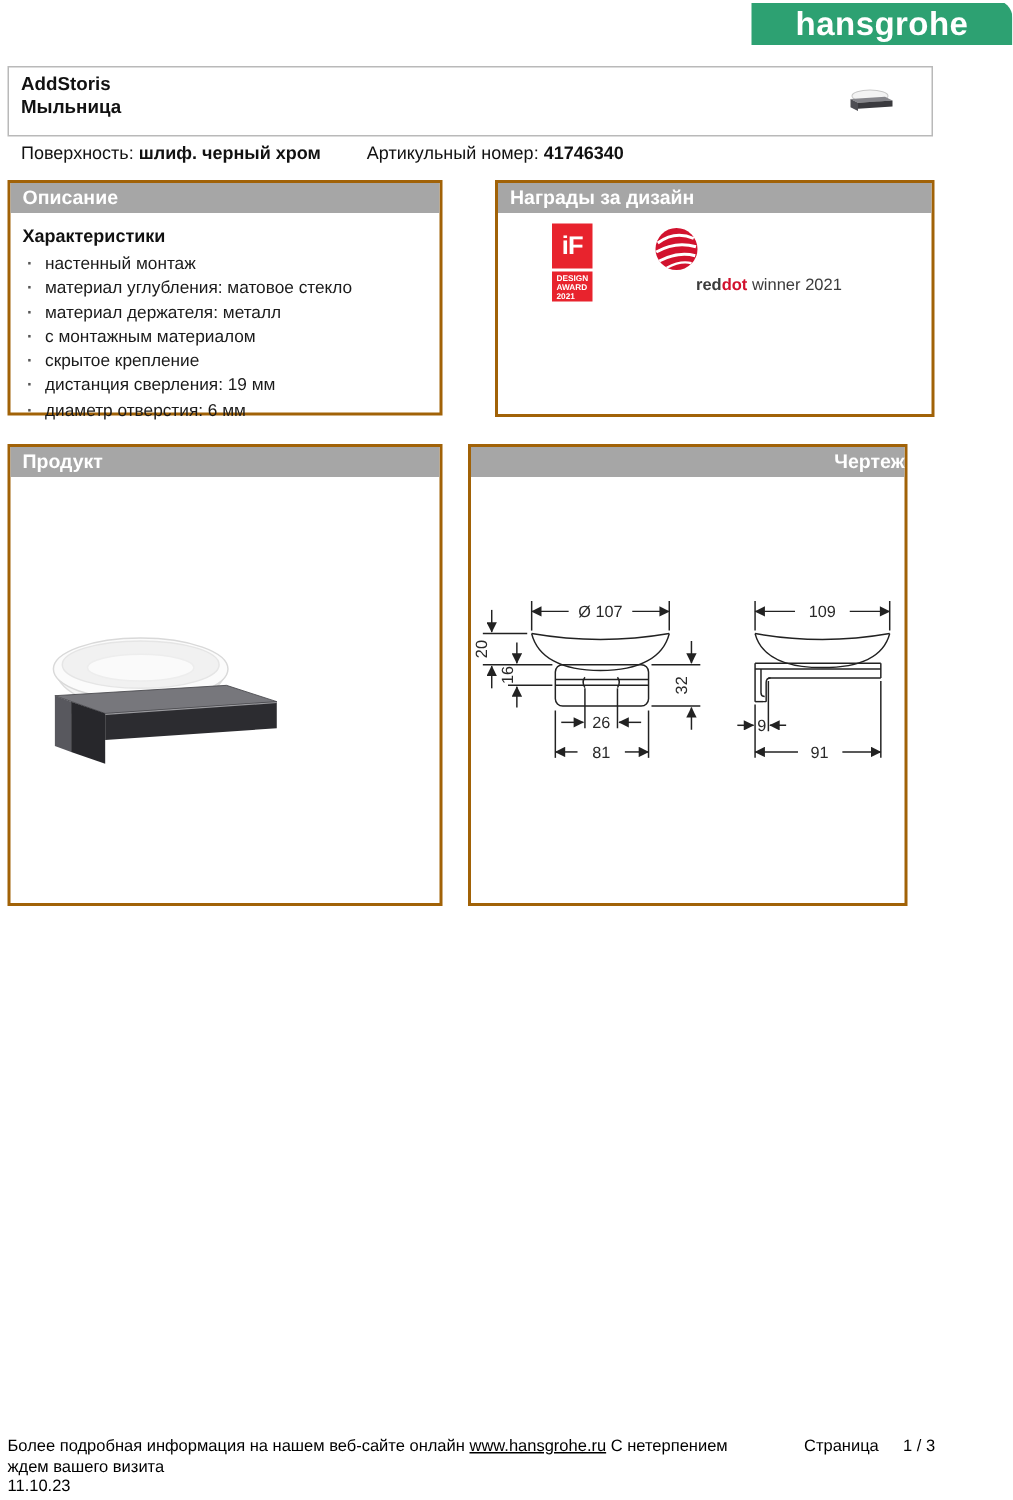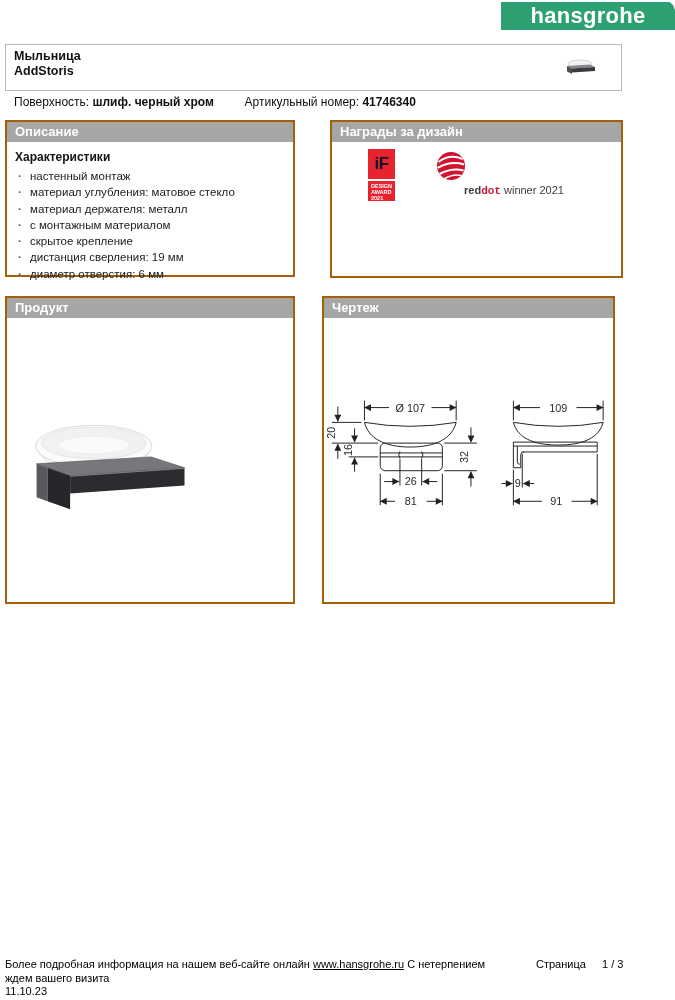--- a/index.html
+++ b/index.html
@@ -20,39 +20,39 @@
   .h-meta .gap{display:inline-block;width:24px;}
   .thumb{position:absolute;left:556px;top:11px;width:36px;height:22px;}
 
   
   .box{position:absolute;border:2px solid #a16207;background:#fff;box-sizing:border-box;}
   .box-hdr{position:relative;z-index:2;height:20px;background:#a6a6a6;color:#fff;
            font-size:13px;font-weight:bold;line-height:20px;padding-left:8px;}
   #desc{left:5px;top:120px;width:290px;height:157px;}
   #awards{left:330px;top:120px;width:293px;height:158px;}
   #product{left:5px;top:296px;width:290px;height:308px;}
-  #drawing{left:322px;top:296px;width:293px;height:308px;}
+  #drawing{left:312px;top:296px;width:293px;height:308px;text-align:right;}
 
   
   .desc-body{padding:6px 8px 0 8px;}
   .subtitle{font-size:12px;font-weight:bold;margin:2px 0 4px 0;}
   ul.features{list-style:none;margin:0;padding:0;}
   ul.features li{position:relative;padding-left:15px;font-size:11.5px;line-height:16.3px;color:#1a1a1a;}
   ul.features li::before{content:"·";position:absolute;left:3px;top:0;color:#555;font-weight:bold;}
 
   
   .if-logo{position:absolute;left:36px;top:27px;width:27px;}
-  .if-top{width:27px;height:30px;background:#e8232d;color:#0f172a;font-weight:bold;font-size:17px;
+  .if-top{width:27px;height:30px;background:#e8232d;color:#ffffff;font-weight:bold;font-size:17px;
           display:flex;align-items:center;justify-content:center;letter-spacing:-.5px;}
   .if-bottom{width:27px;height:20px;background:#e8232d;color:#fff;margin-top:2px;
              font-size:5.5px;font-weight:bold;line-height:6.2px;box-sizing:border-box;padding:2px 0 0 3px;}
   .rd-circle{position:absolute;left:104px;top:29px;width:30px;height:30px;}
   .rd-text{position:absolute;left:104px;top:62px;font-size:11px;color:#3c3c3c;white-space:nowrap;}
   .rd-text .w-red{font-weight:bold;color:#3c3c3c;padding-left:28px;}
-  .rd-text .w-dot{font-weight:bold;color:#d2122e;font-family:Liberation Mono, monospace;}
+  .rd-text .w-dot{font-weight:bold;color:#d2122e;}
 
   
   .fill-svg{position:absolute;left:0;top:0;width:100%;height:100%;z-index:1;}
   .draw line,.draw path,.draw rect{stroke:#222;stroke-width:1;fill:none;}
   .draw text{font-family:"Liberation Sans",sans-serif;font-size:11px;fill:#2a2a2a;stroke:none;}
   .draw .arrhead{fill:#222;stroke:none;}
 
   
   .footer{position:absolute;left:5px;top:958px;width:666px;font-size:11px;line-height:13.5px;color:#000;}
   .f-main{position:absolute;left:0;top:0;width:505px;}
@@ -64,22 +64,22 @@
 </head>
 <body>
 
 <div class="page">
 
   <div class="logo">
     <span>hansgrohe</span>
   </div>
 
   <div class="header-box">
+    <div class="h-line">AddStoris</div>
     <div class="h-line">Мыльница</div>
-    <div class="h-line">AddStoris</div>
     <div class="h-meta">
       <span>Поверхность:</span>
       <span class="bold">шлиф. черный хром</span>
       <span class="gap"></span>
       <span>Артикульный номер:</span>
       <span class="bold">41746340</span>
     </div>
     <svg class="thumb" viewBox="0 0 36 22">
       <ellipse cx="18" cy="8" rx="12" ry="4" fill="#f3f3f3" stroke="#c8c8c8" stroke-width="0.7"></ellipse>
       <polygon points="5,10 28,8.5 33,11 10,12.5" fill="#86868b"></polygon>

